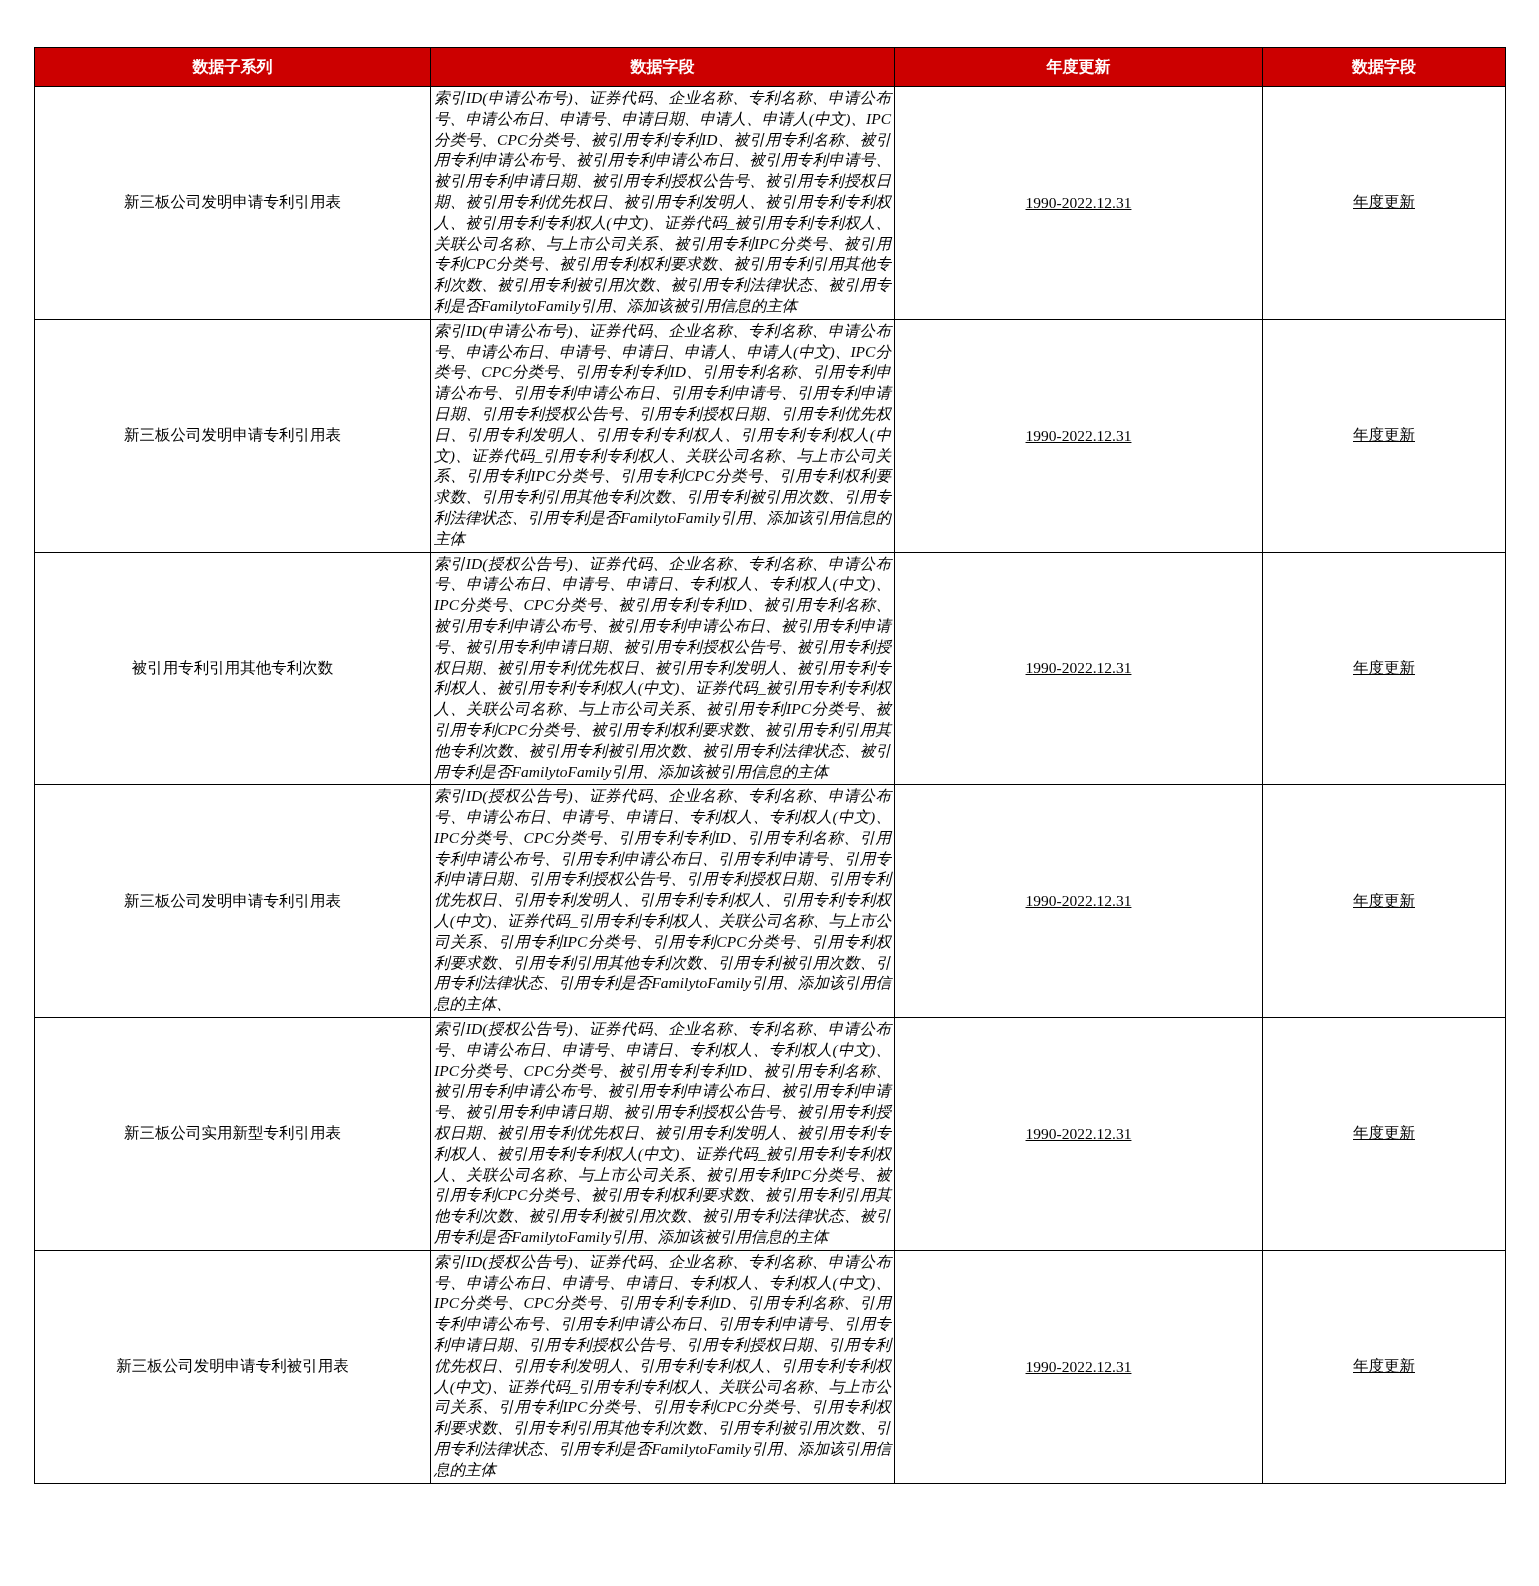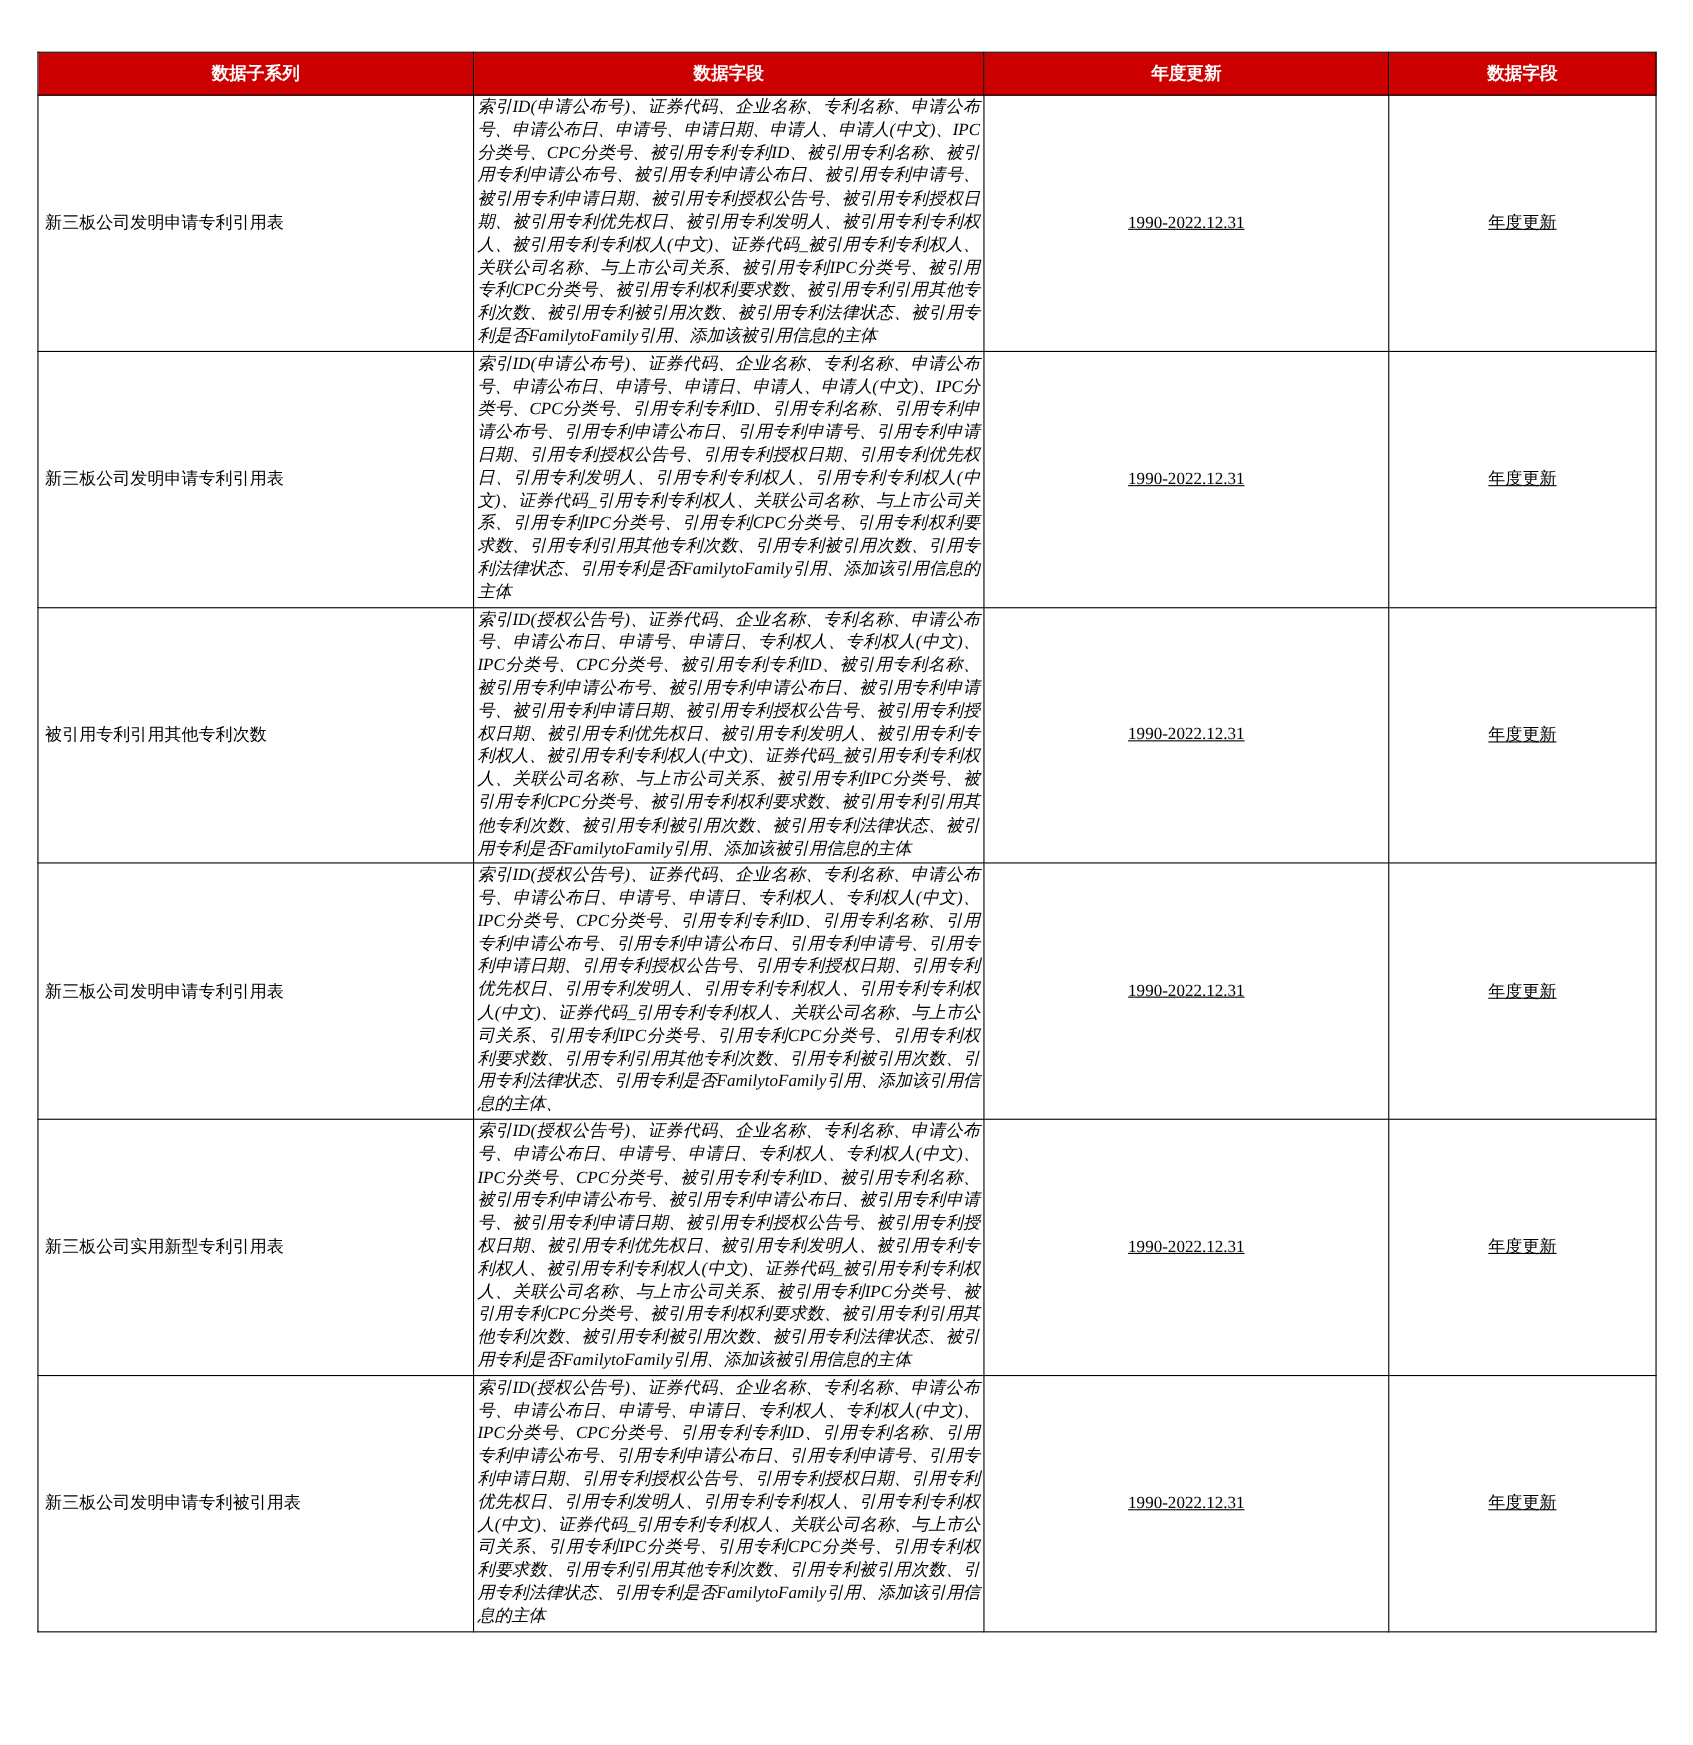--- a/index.html
+++ b/index.html
@@ -31,20 +31,21 @@
     background: var(--header-bg, #cc0000);
     color: var(--header-text, #ffffff);
     font-weight: bold;
     font-size: 16px;
     height: 39px;
     text-align: center;
     vertical-align: middle;
     padding: 0 4px;
   }
   td.col-series {
+    text-align: center;
     vertical-align: middle;
     padding: 2px 6px;
     margin-top: 43px;
   }
   td.col-fields {
     text-align: justify;
     vertical-align: top;
     padding: 1px 3px 2px 3px;
     line-height: 20.8px;
     font-style: italic;

